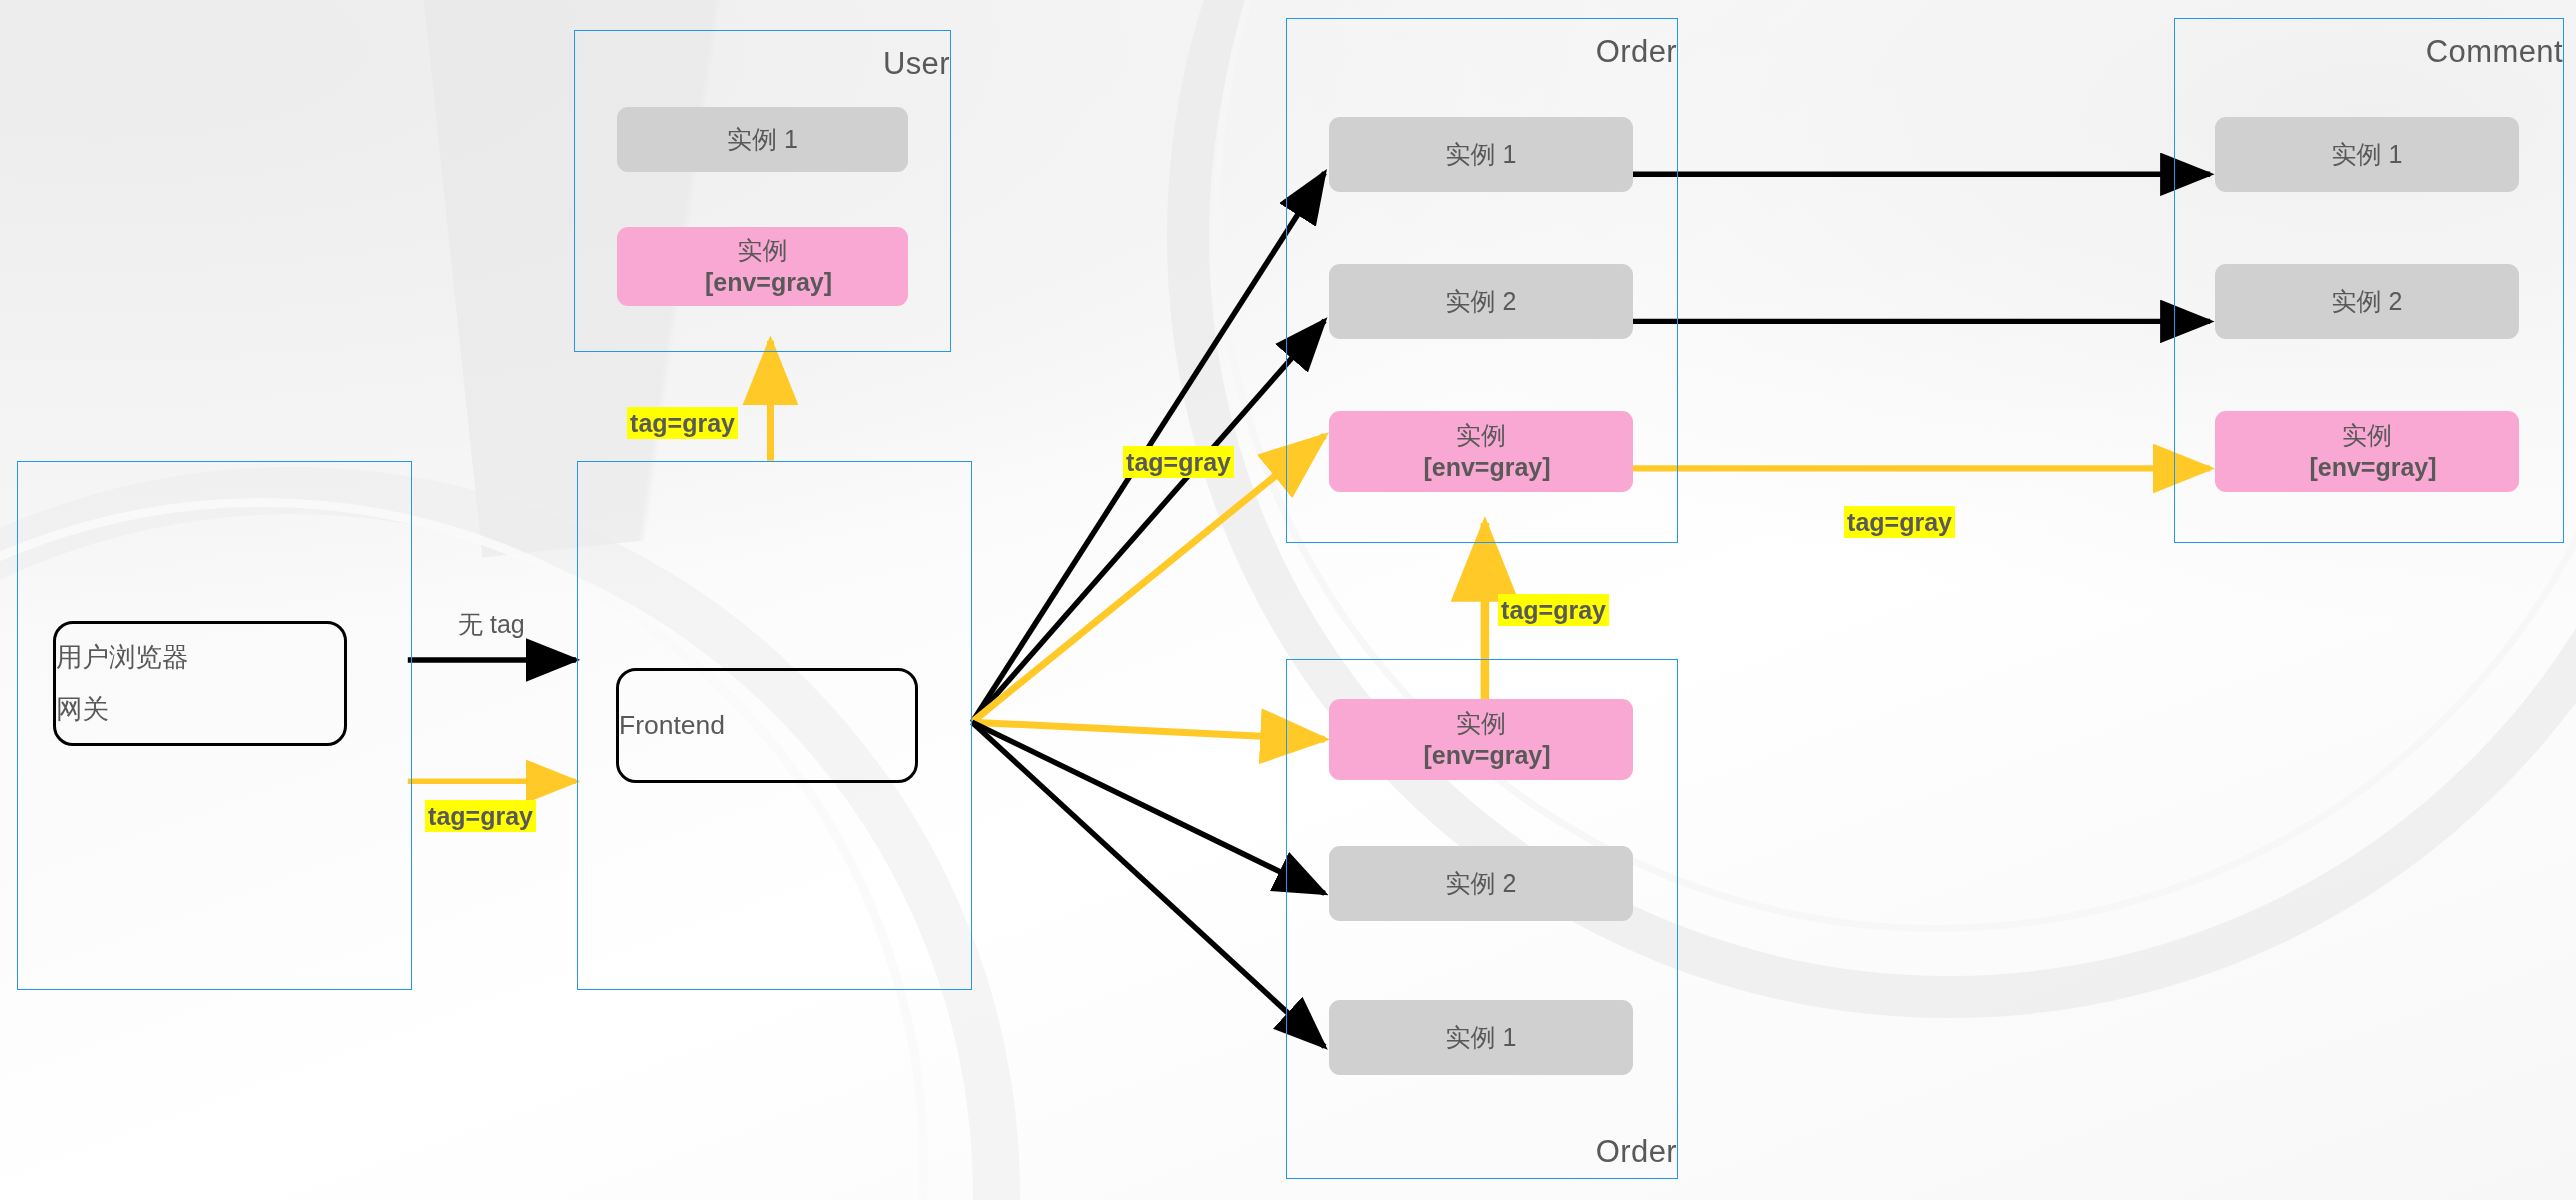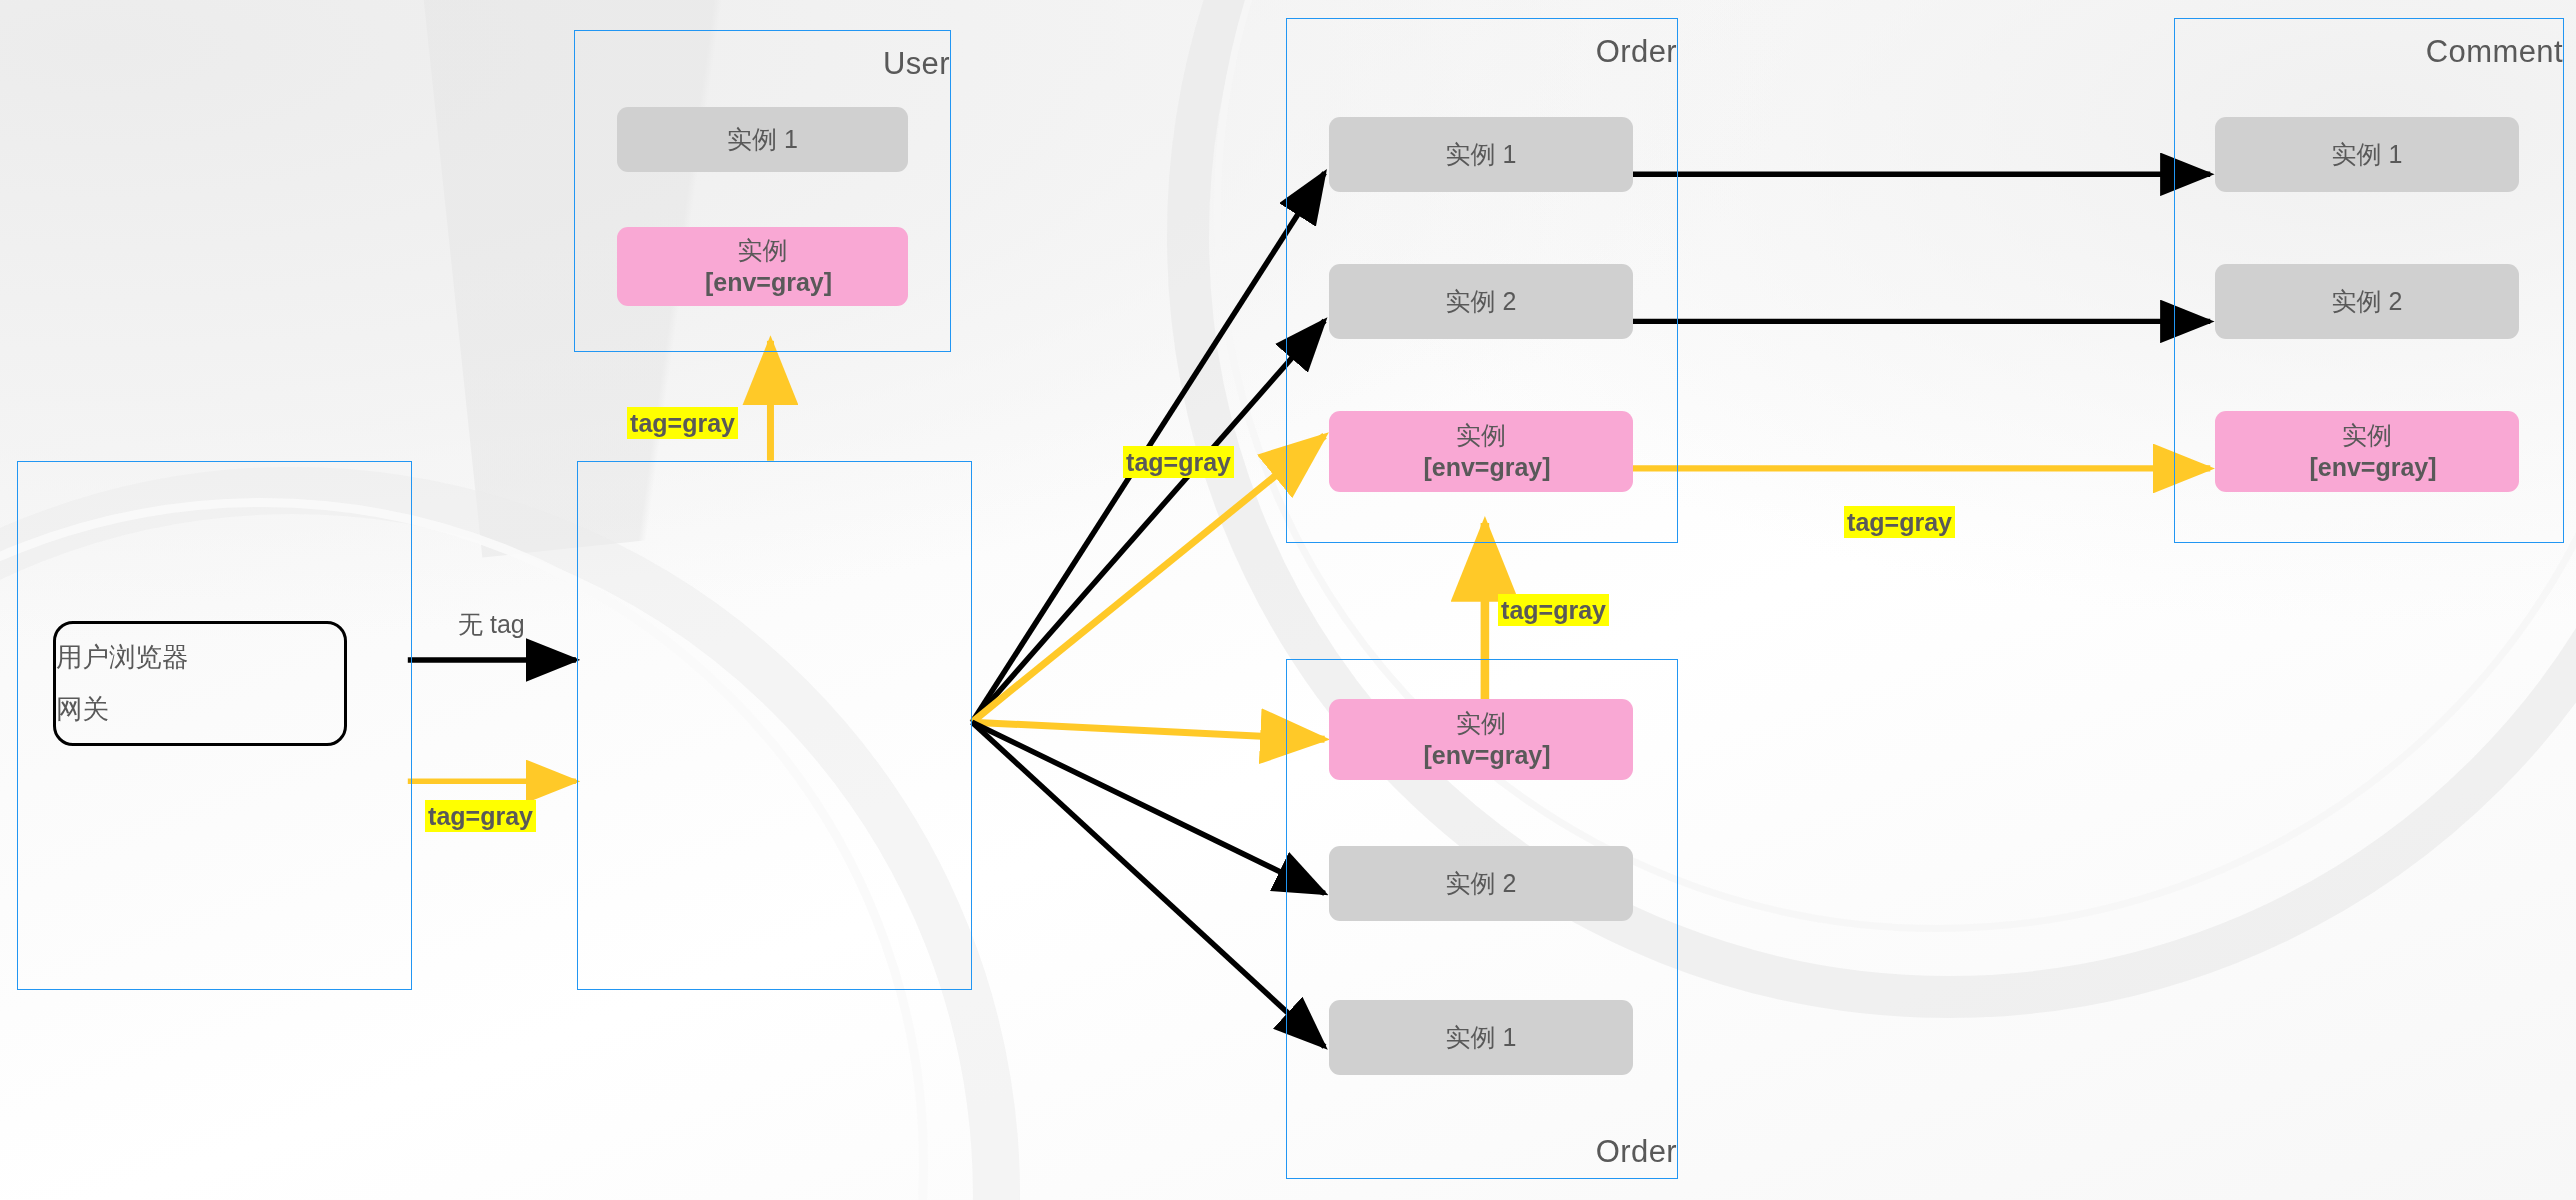--- a/index.html
+++ b/index.html
@@ -149,20 +149,23 @@
 
   <div class="group" style="left:17px;top:461px;width:395px;height:529px;">
   </div>
   <div class="node" style="left:53px;top:621px;width:294px;height:125px;">
     <span>用户浏览器</span>
     <span>网关</span>
   </div>
 
   <div class="group" style="left:577px;top:461px;width:395px;height:529px;">
   </div>
+  <div class="node" style="left:616px;top:668px;width:302px;height:115px;">
+    <span>Frontend</span>
+  </div>
 
   <div class="group" style="left:574px;top:30px;width:377px;height:322px;">
     <div class="group-title title-top">User</div>
   </div>
   <div class="inst inst-normal" style="left:617px;top:107px;width:291px;height:65px;">
     <span class="l1">实例 1</span>
   </div>
   <div class="inst inst-gray" style="left:617px;top:227px;width:291px;height:79px;">
     <span class="l1">实例</span>
     <span class="l2">[env=gray]</span>

